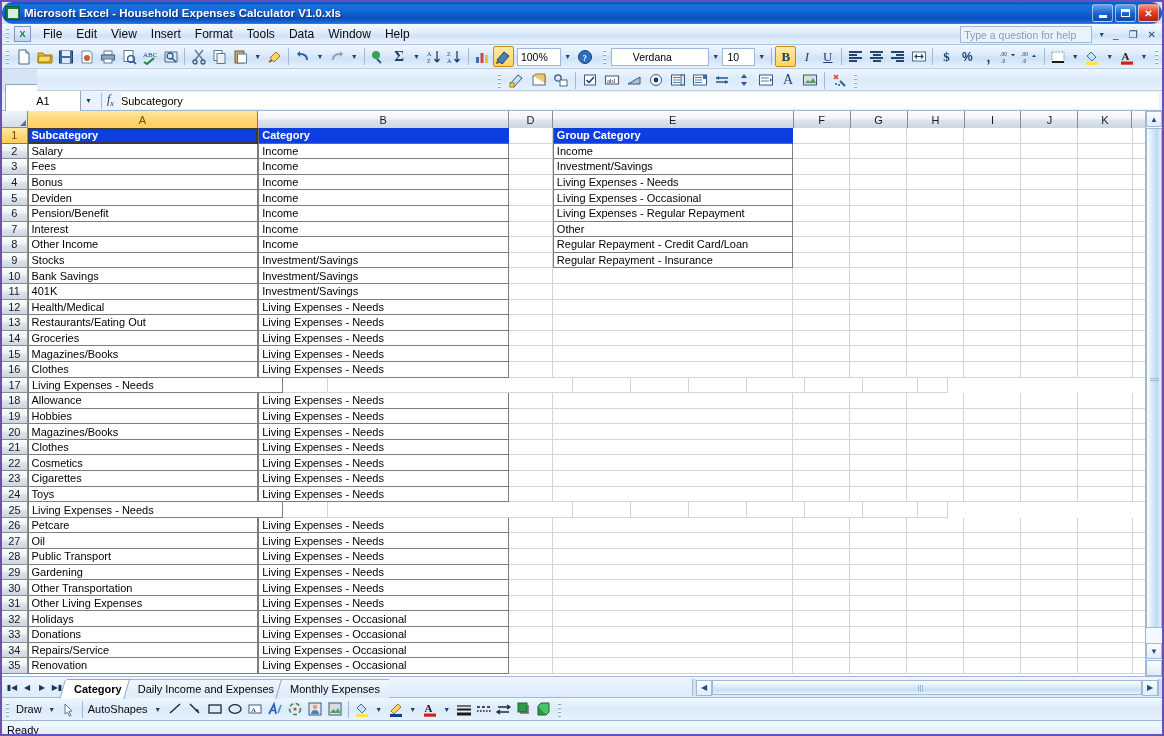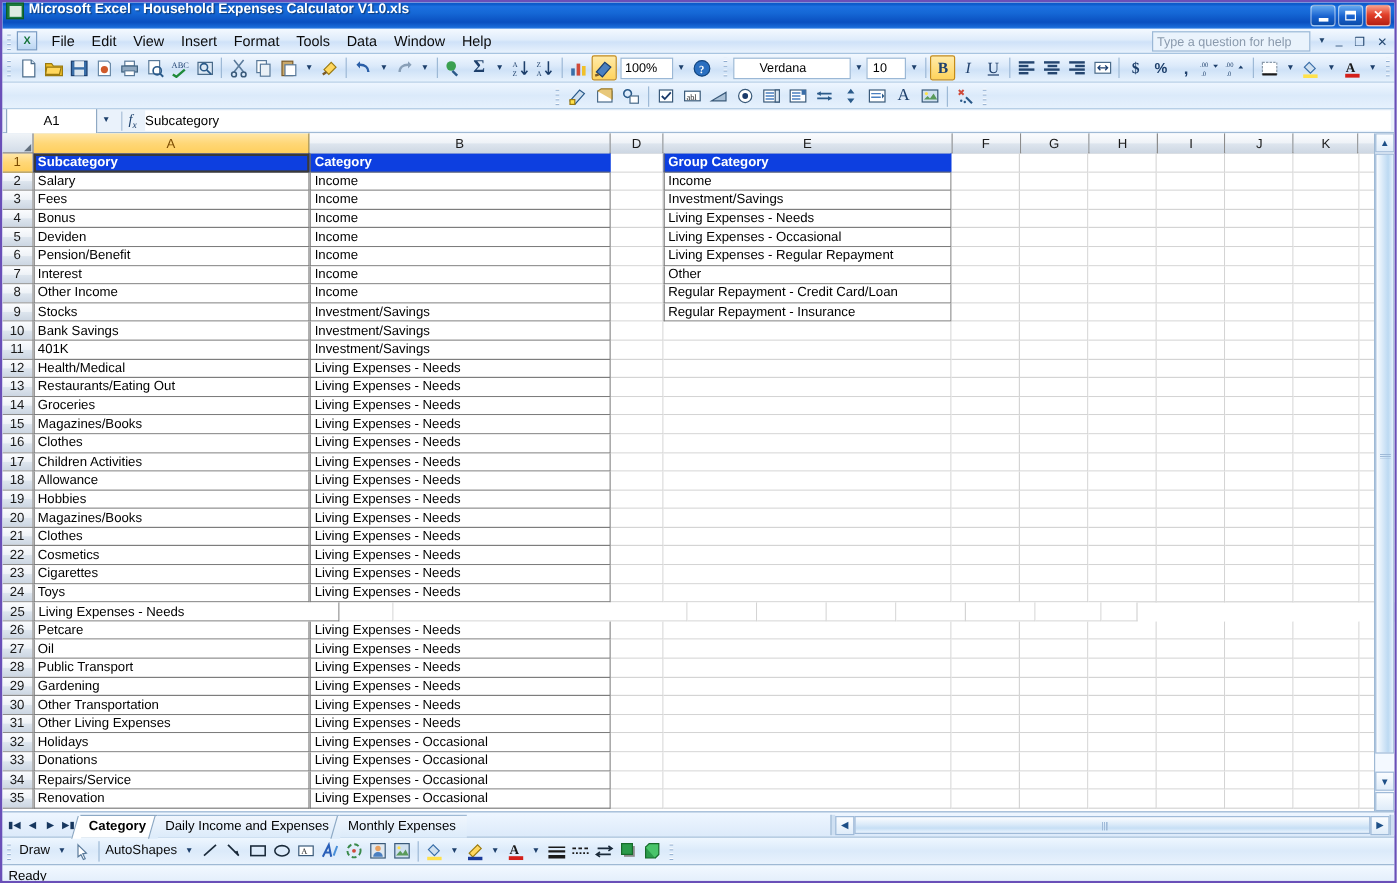--- a/index.html
+++ b/index.html
@@ -17,23 +17,24 @@
     position: relative;
     border: 2px solid #6a4fb8;
     background: #d6e5f5;
     overflow: hidden;
   }
 
   
   .titlebar {
     height: 22px;
     background: linear-gradient(to bottom, #0a63d6 0%, #0b58c8 6%, #1c6fe0 16%, #1568d6 40%, #0a4fc0 75%, #1a6ad8 94%, #3a86ea 100%);
-    display: flex; 
+    display: flex; align-items: center;
     padding: 0 2px 0 3px;
     position: relative;
+    border-radius: 11px;
   }
   .title-icon {
     width: 15px; height: 14px;
     background: #1d7a3d;
     border: 1px solid #0c5a28;
     color: #fff; font-size: 8px; font-weight: bold;
     display: flex; align-items: center; justify-content: center;
     margin-right: 4px;
     position: relative;
   }
@@ -142,20 +143,21 @@
   .fmt-i { font-style: italic; font-family: "Liberation Serif", serif; font-size: 13px; }
   .fmt-u { text-decoration: underline; font-family: "Liberation Serif", serif; font-size: 13px; }
   .alignbars { display:flex; flex-direction:column; gap:1.5px; width:13px; }
   .alignbars i { height:1.6px; background:#24456f; display:block; }
 
   .toolbar-row2 {
     height: 22px;
     background: linear-gradient(to bottom, #eef6ff 0%, #dbeafa 50%, #e6f1fd 100%);
     border-bottom: 1px solid #b7cfe6;
     position: relative;
+    margin-left: 35px;
   }
   .forms-tb {
     position: absolute; left: 457px; top: 0; height: 22px;
     display: flex; align-items: center;
   }
 
   
   .formulabar {
     height: 20px; background: #eaf2fb;
     display: flex; align-items: center;
@@ -968,21 +970,20 @@
           <div class="cell colF empty"></div>
           <div class="cell colG empty"></div>
           <div class="cell colH empty"></div>
           <div class="cell colI empty"></div>
           <div class="cell colJ empty"></div>
           <div class="cell colK empty"></div>
           <div class="cell colL empty"></div>
         </div>
         <div class="grow">
           <div class="rowhdr">17</div>
-          <div class="cell colA bordered">Children Activities</div>
           <div class="cell colB bordered">Living Expenses - Needs</div>
           <div class="cell colD empty"></div>
           <div class="cell colE empty"></div>
           <div class="cell colF empty"></div>
           <div class="cell colG empty"></div>
           <div class="cell colH empty"></div>
           <div class="cell colI empty"></div>
           <div class="cell colJ empty"></div>
           <div class="cell colK empty"></div>
           <div class="cell colL empty"></div>

